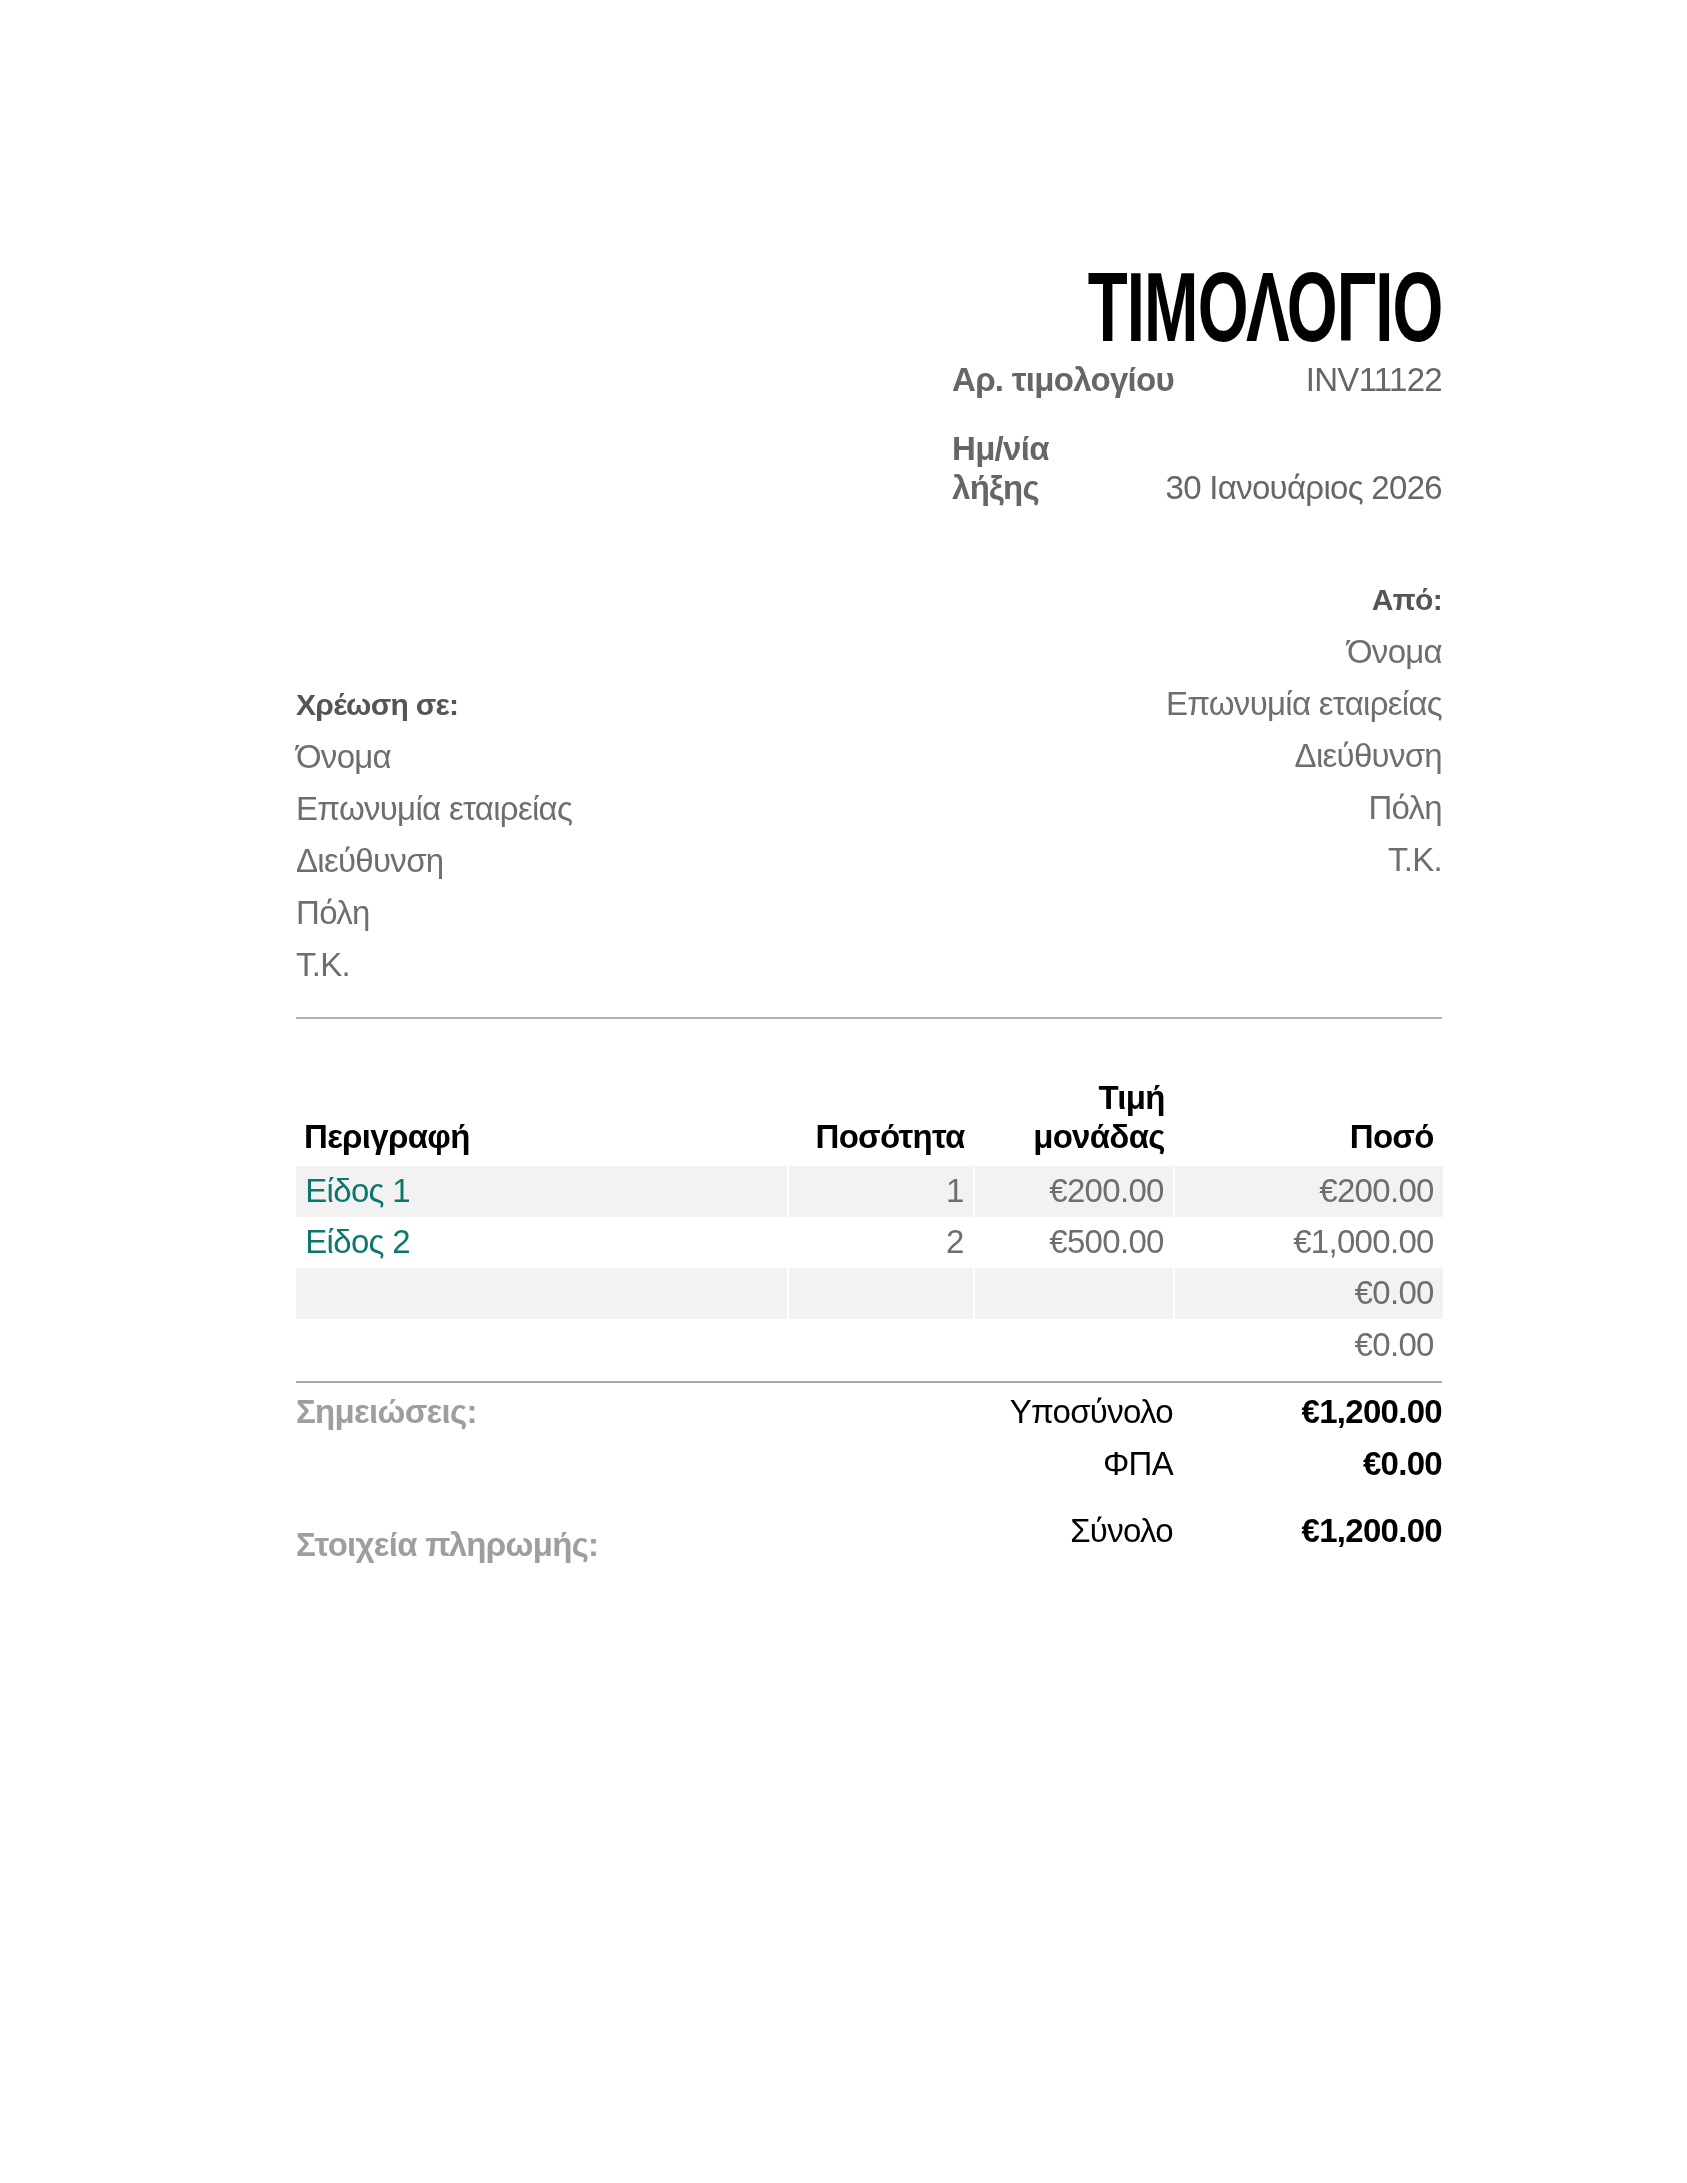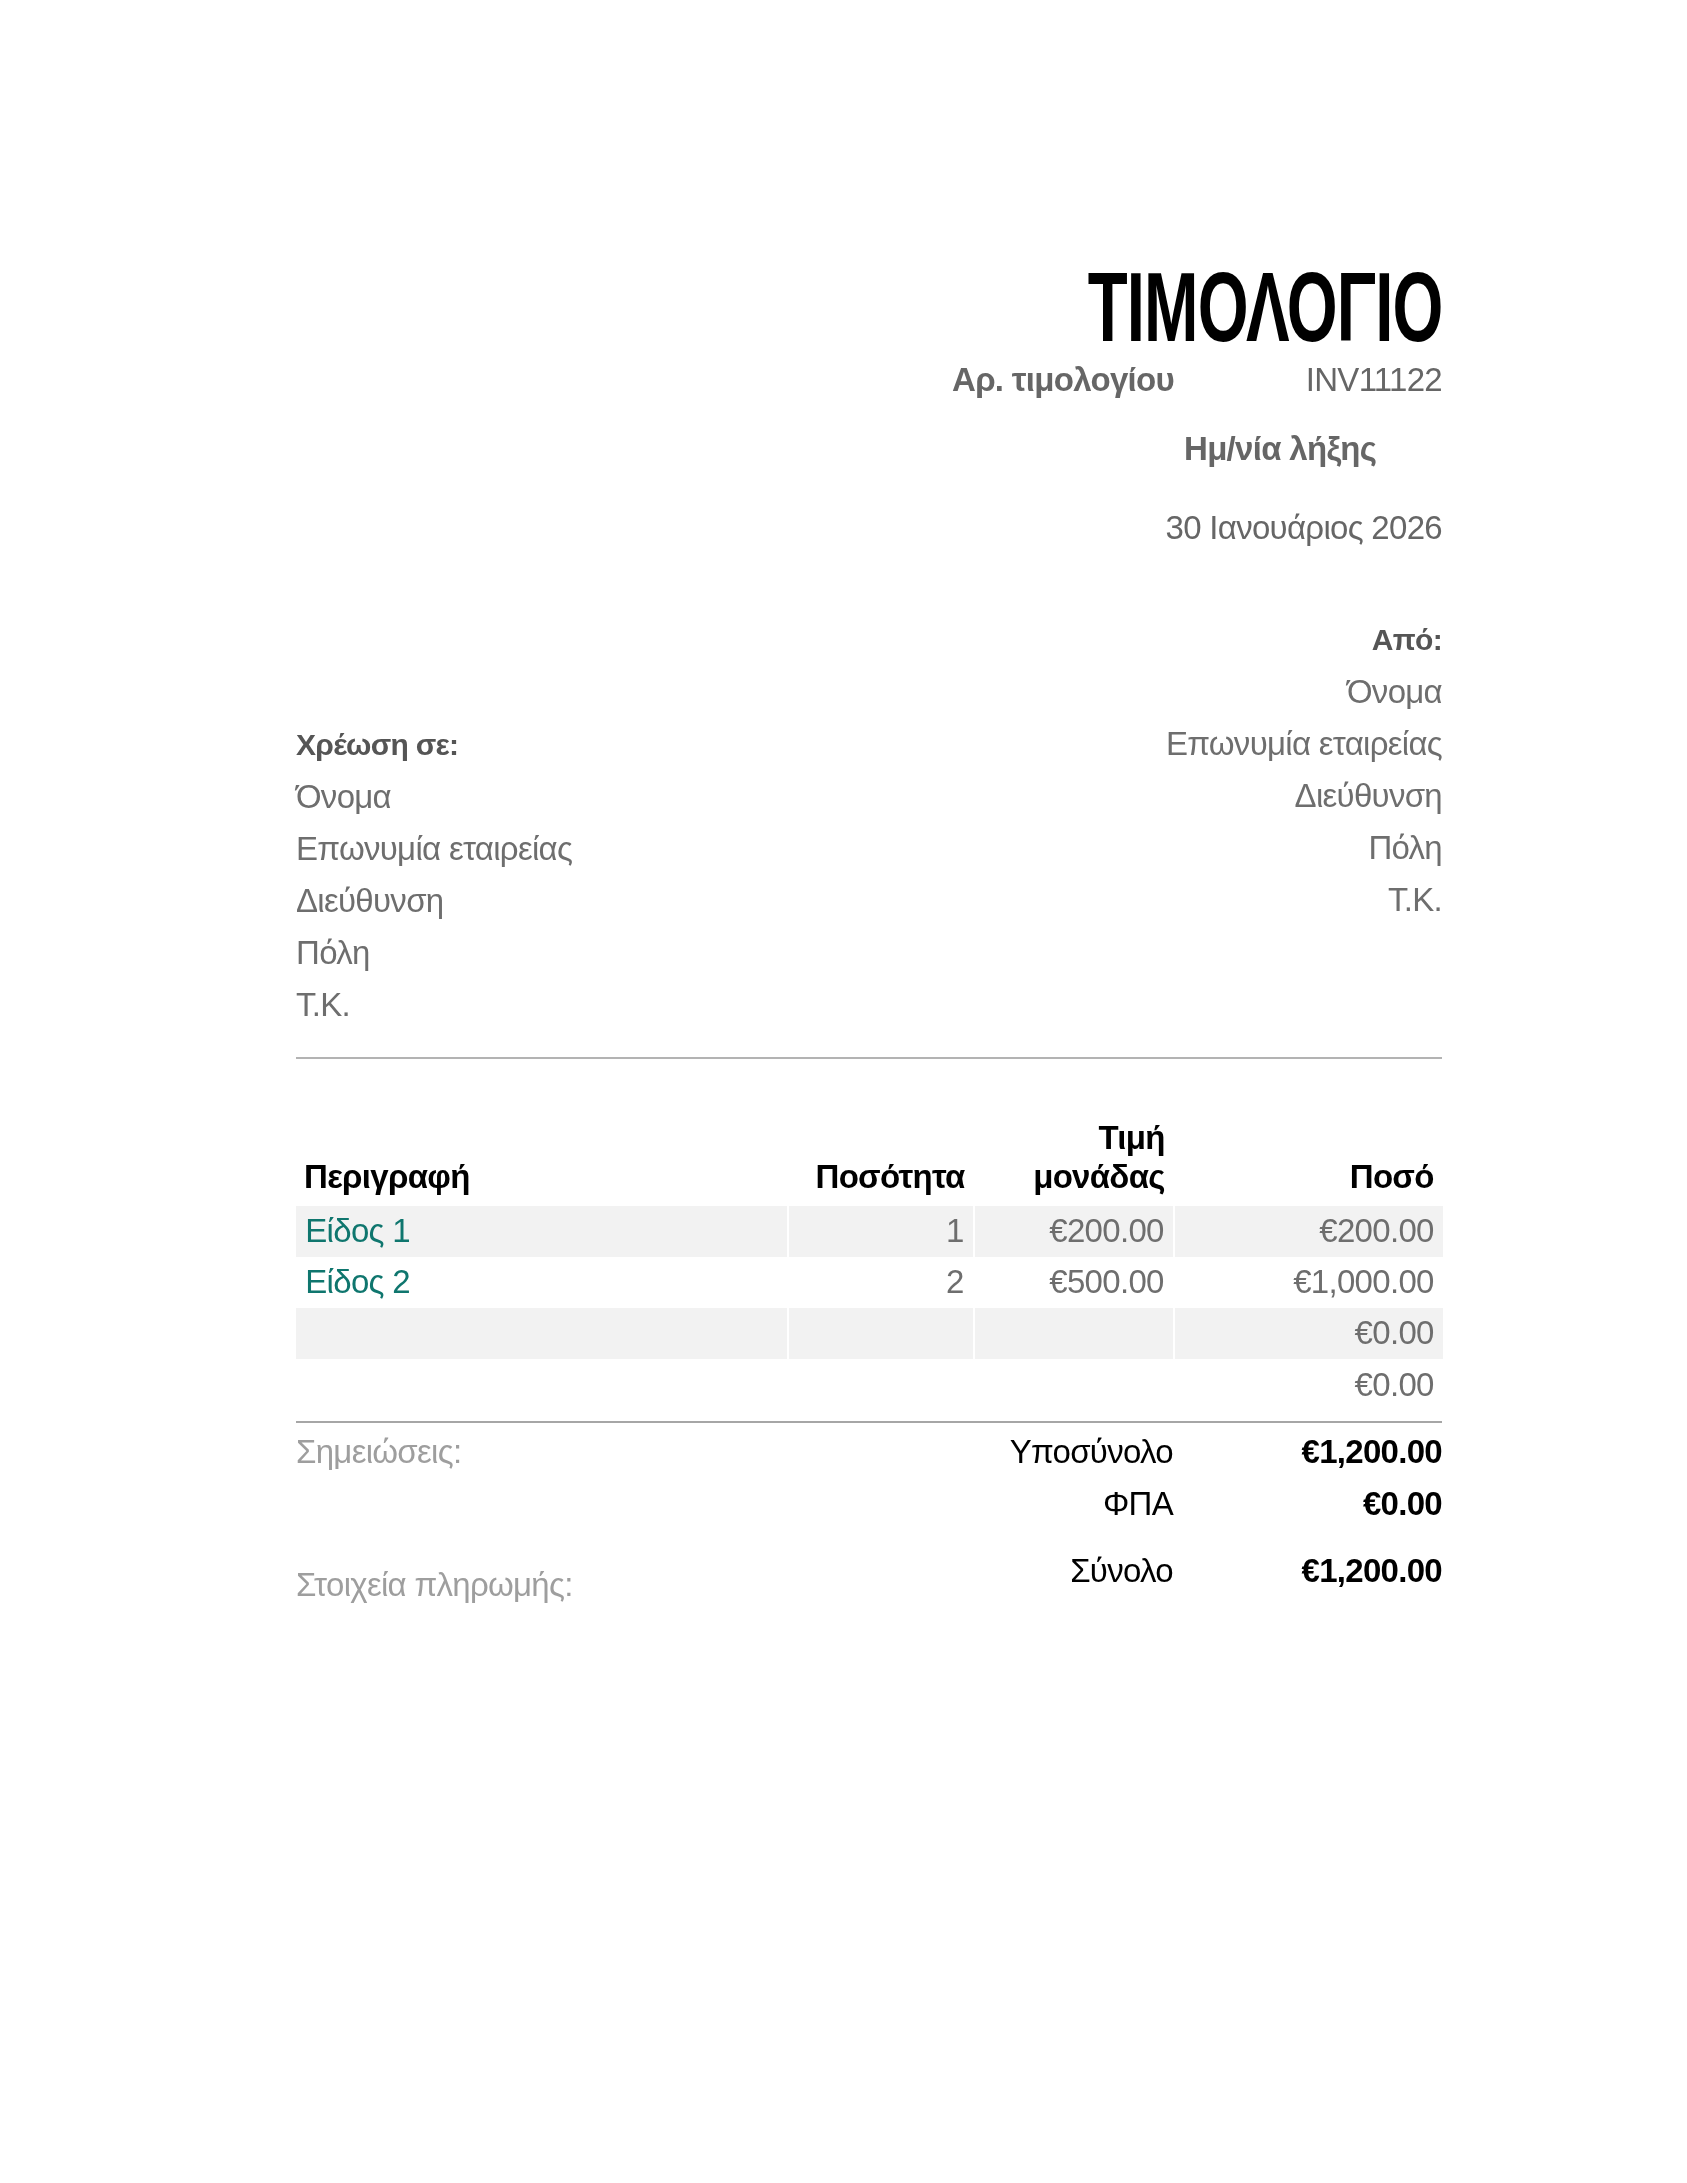--- a/index.html
+++ b/index.html
@@ -55,21 +55,21 @@
     gap: 40px;
   }
   .meta-label {
     width: 258px;
     font-weight: bold;
   }
   .meta-value {
     text-align: left;
     white-space: nowrap;
   }
-  .meta-row-due { margin-top: 30px; flex-direction: column; }
+  .meta-row-due { margin-top: 30px; }
 
   
   .addresses {
     display: flex;
     justify-content: space-between;
     margin-top: 67px;
   }
   .bill-to { margin-top: 105px; text-align: left; }
   .from    { text-align: right; }
   .addr-heading {
@@ -121,21 +121,21 @@
   table.items td + td { border-left: 2.6px solid #ffffff; }
   td.cell-desc { color: #0f766e; text-align: left; padding-left: 8px; }
   td.cell-num  { color: #6e6e6e; text-align: right; }
 
   
   .bottom {
     display: flex;
     align-items: flex-start;
     margin-top: 10.6px;
   }
-  .notes-col { flex: 1; }
+  .notes-col { flex: 1; font-weight: bold; }
   .notes-label {
     width: 142px;            
     color: #9e9e9e;
     line-height: 38px;
   }
   .payment-label {
     color: #9e9e9e;
     line-height: 38px;
     margin-top: 95px;
   }

